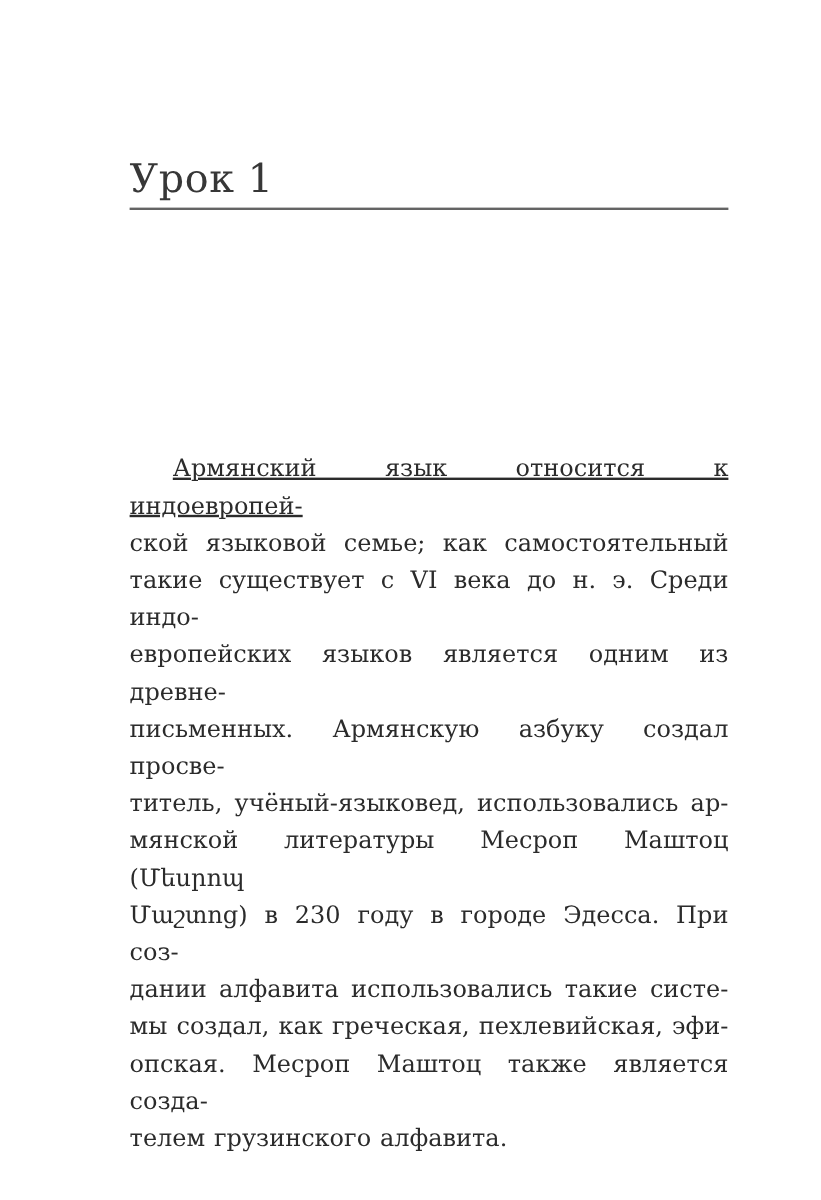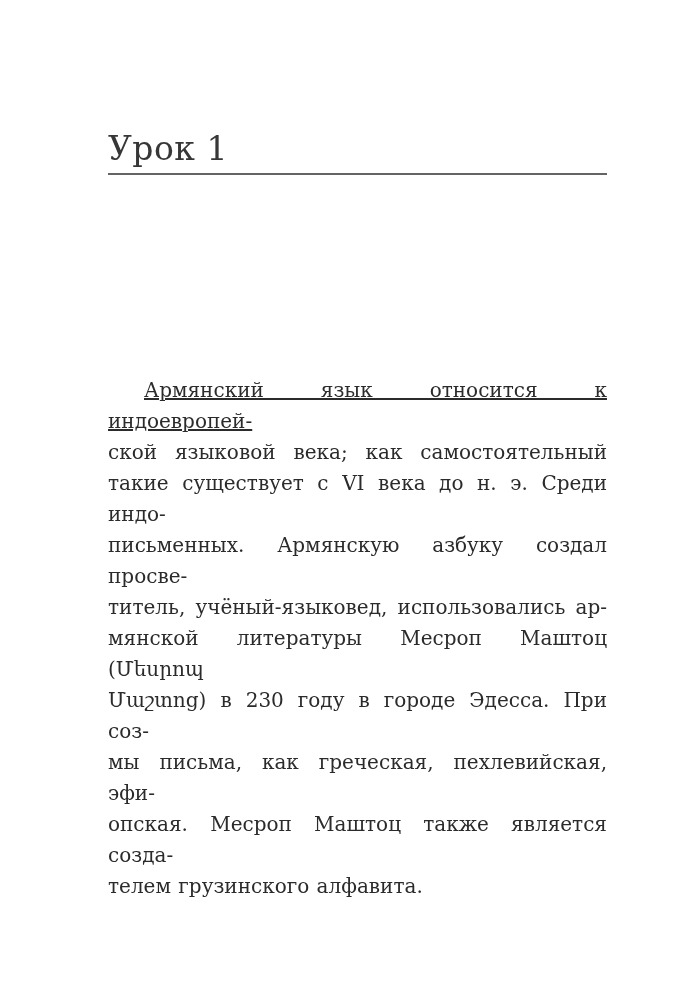--- a/index.html
+++ b/index.html
@@ -61,23 +61,25 @@
 </head>
 <body>
 
 <div class="page">
   <div class="header">
     <h1>Урок 1</h1>
     <div class="rule"></div>
   </div>
   <div class="body-text">
       <div class="line para-first">Армянский язык относится к индоевропей-</div>
-      <div class="line">ской языковой века; как самостоятельный</div>
+      <div class="line">ской языковой семье; как самостоятельный</div>
       <div class="line">такие существует с VI века до н. э. Среди индо-</div>
+      <div class="line">европейских языков является одним из древне-</div>
       <div class="line">письменных. Армянскую азбуку создал просве-</div>
       <div class="line">титель, учёный-языковед, использовались ар-</div>
       <div class="line">мянской литературы Месроп Маштоц (Մեսրոպ</div>
       <div class="line">Մաշտոց) в 230 году в городе Эдесса. При соз-</div>
-      <div class="line">мы письма, как греческая, пехлевийская, эфи-</div>
+      <div class="line">дании алфавита использовались такие систе-</div>
+      <div class="line">мы создал, как греческая, пехлевийская, эфи-</div>
       <div class="line">опская. Месроп Маштоц также является созда-</div>
       <div class="line flush-left">телем грузинского алфавита.</div>
     </div>
 </div>
 
 </body></html>

